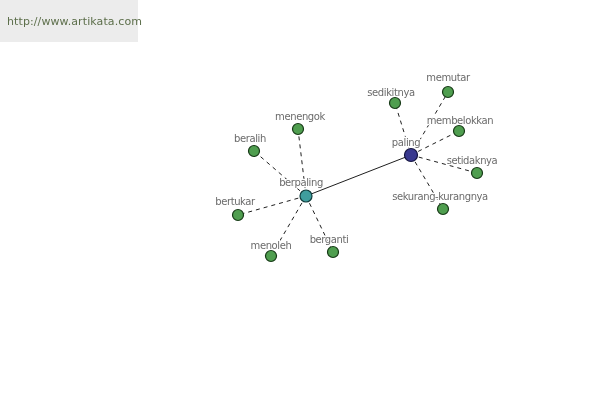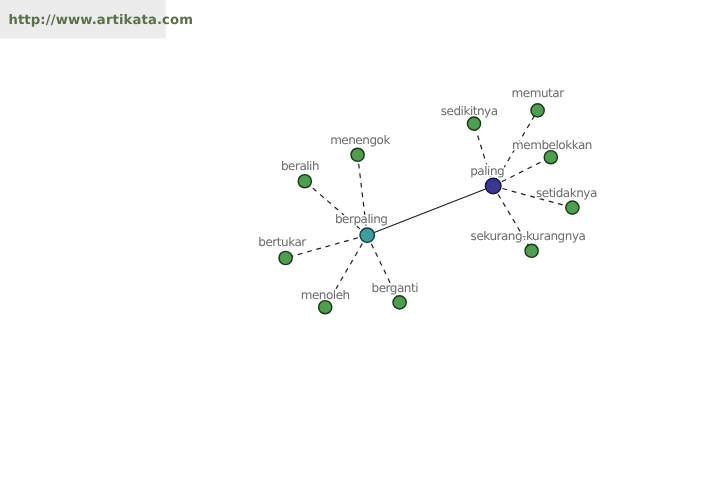--- a/index.html
+++ b/index.html
@@ -15,28 +15,27 @@
     position: relative;
     width: 600px;
     height: 400px;
     background: #ffffff;
   }
   .url-bar {
     position: absolute;
     top: 0;
     left: 0;
     width: 138px;
-    height: 32px;
+    height: 42px;
     box-sizing: border-box;
     padding-left: 7px;
     display: flex;
     align-items: center;
     font-size: 11px;
     letter-spacing: 0.1px;
-    font-weight: bold;
   }
   svg.graph {
     position: absolute;
     top: 0;
     left: 0;
     display: block;
   }
   .edge {
     stroke-width: 1px;
     fill: none;

